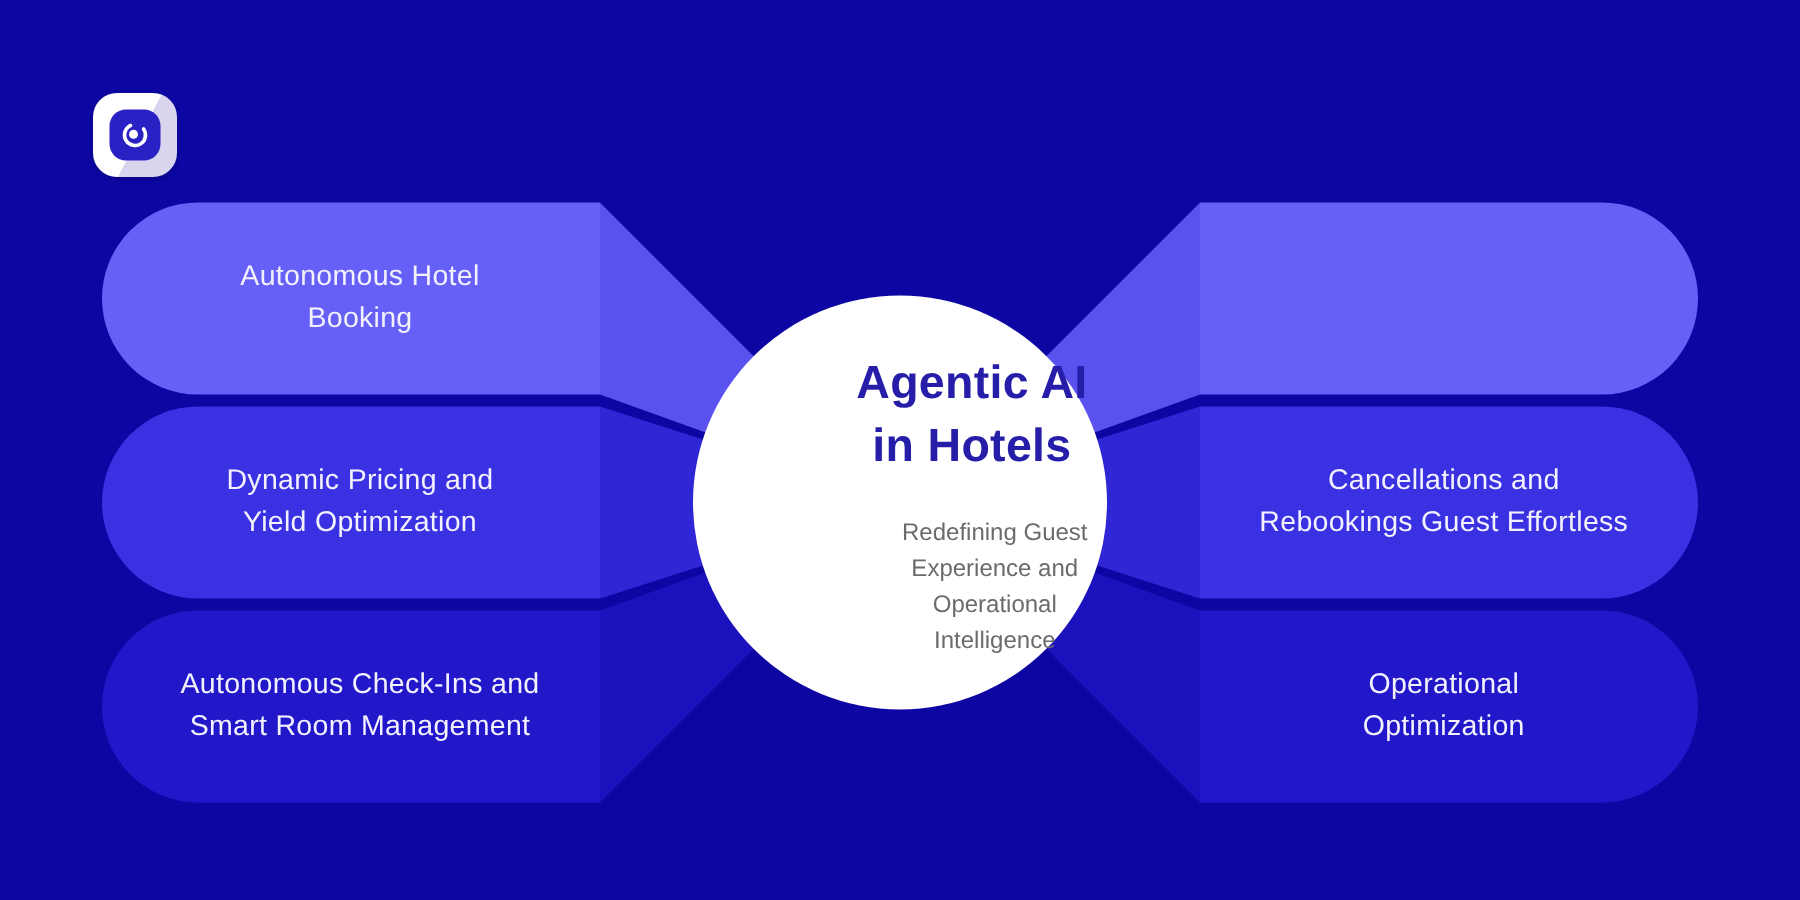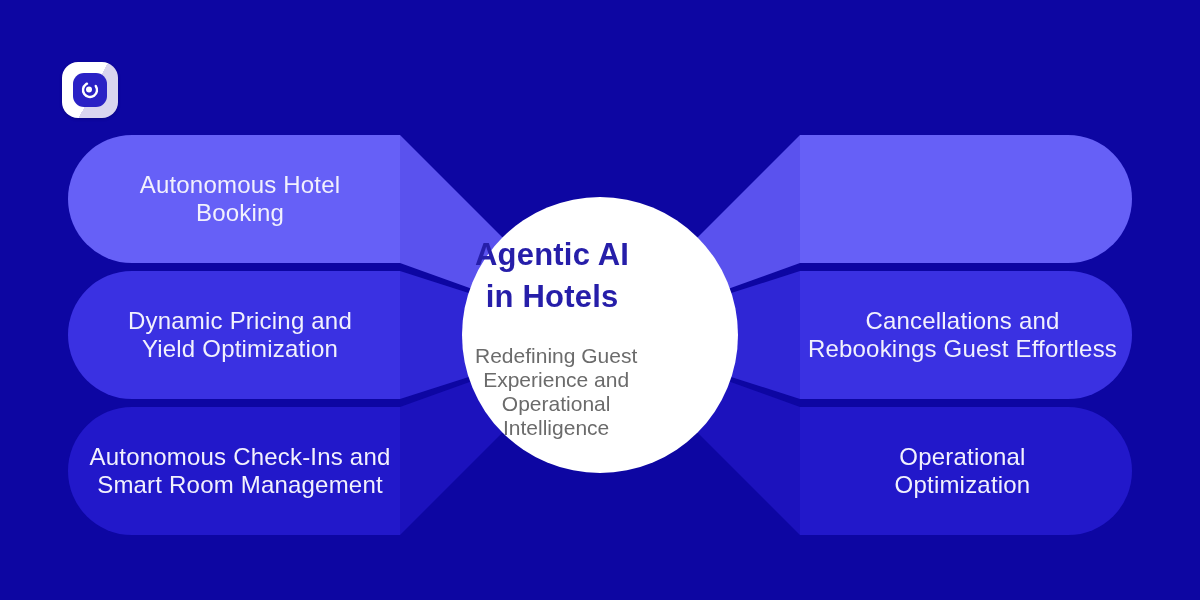--- a/index.html
+++ b/index.html
@@ -20,38 +20,38 @@
     box-shadow:0 1px 3px rgba(0,0,40,0.25);
   }
   .logo-inner{
     width:34px;height:34px;border-radius:11px;background:#2A21C5;
     display:flex;align-items:center;justify-content:center;
   }
 
   
   .pill-label{
     position:absolute;height:128px;display:flex;align-items:center;justify-content:center;
-    text-align:center;color:#F2F1FD;font-size:24px;line-height:28px;
+    text-align:center;color:#F2F1FD;font-size:19px;line-height:28px;
     white-space:pre-line;letter-spacing:0.2px;
   }
   .pl-left{left:80px;width:320px;}
   .pl-right{left:800px;width:325px;}
   .row1{top:135px;} .row2{top:271px;} .row3{top:407px;}
 
   
   .circle-content{
     position:absolute;left:475px;top:234px;width:250px;
-    display:flex;flex-direction:column;align-items:flex-start;text-align:center;
+    display:flex;flex-direction:column;align-items:flex-end;text-align:center;
   }
   .circle-title{
     color:#261EA9;font-size:31px;line-height:42px;font-weight:bold;
     white-space:pre-line;letter-spacing:0.2px;
   }
   .circle-subtitle{
-    margin-top:26px;color:#6B6B6B;font-size:21px;line-height:24px;
+    margin-top:26px;color:#6B6B6B;font-size:16px;line-height:24px;
     white-space:pre-line;
   }
 </style>
 </head>
 <body>
 
 <div class="stage">
 
   <svg class="shapes" width="1200" height="600" viewBox="0 0 1200 600">
     <rect x="0" y="0" width="1200" height="600" fill="#0D06A2"></rect>

